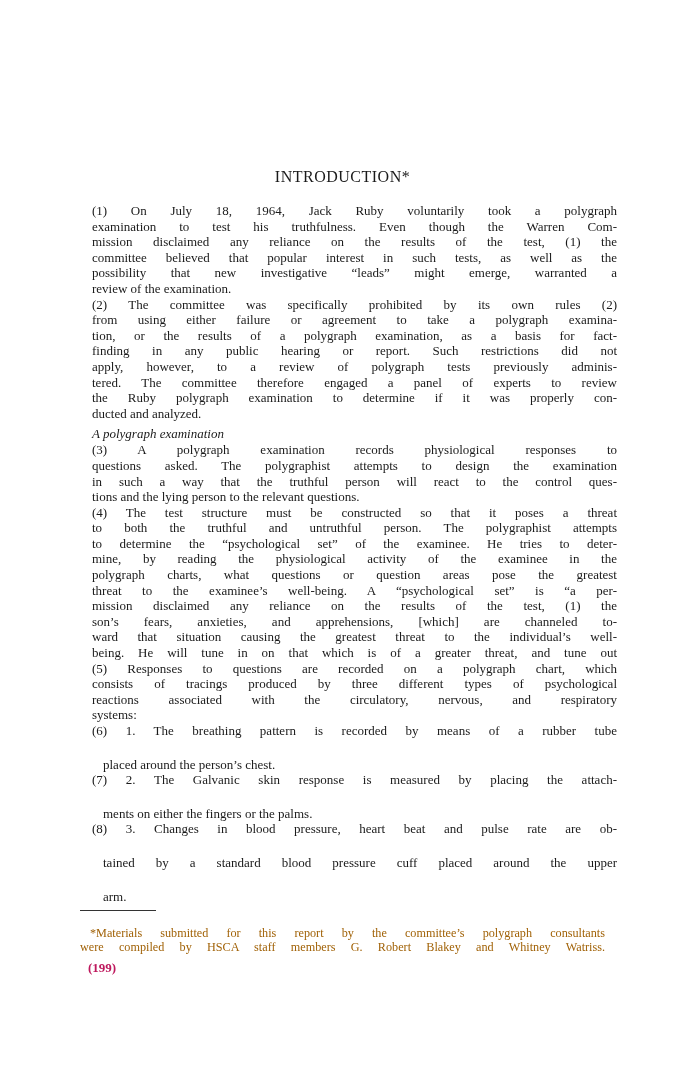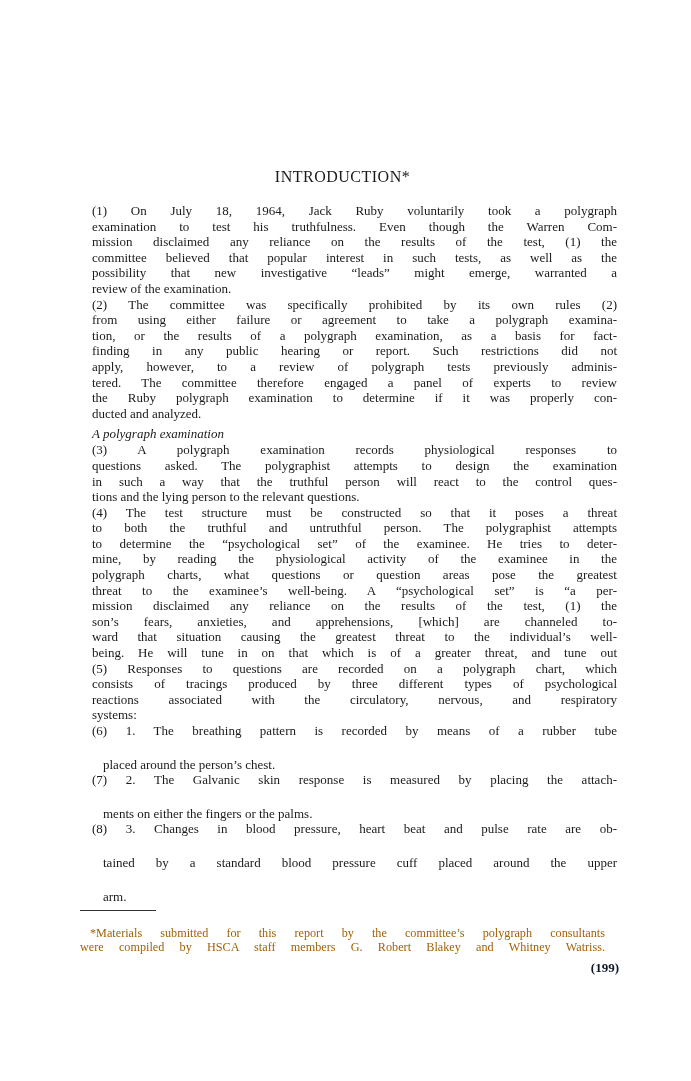--- a/index.html
+++ b/index.html
@@ -30,22 +30,22 @@
       border-top: 1px solid #333;
     }
     .footnote {
       position: absolute; top: 917px; left: 0; width: 525px;
       font-family: "Liberation Serif", serif; font-size: 12.2px; line-height: 14px;
       font-weight: normal; color: #a16207; margin-top: 9px;
     }
     .footnote .line { height: 14px; }
     .footnote .line.first { padding-left: 10px; }
     .pagenum {
-      position: absolute; top: 960px; left: 14px; width: 525px; text-align: right;
-      font-family: "Liberation Serif", serif; font-size: 13px; font-weight: bold; color: #0f172a;
+      position: absolute; top: 960px; left: 8px; width: 525px; text-align: left;
+      font-family: "Liberation Serif", serif; font-size: 13px; font-weight: bold; color: #be185d;
     }
   </style>
 </head>
 <body>
 
 <div class="page">
   <div class="title">INTRODUCTION*</div>
 
   <div class="body">
     <div class="para">

